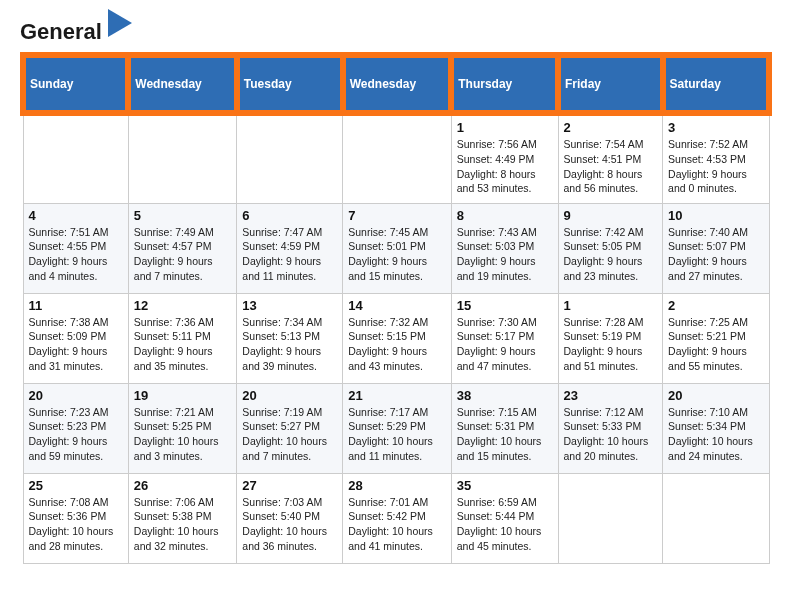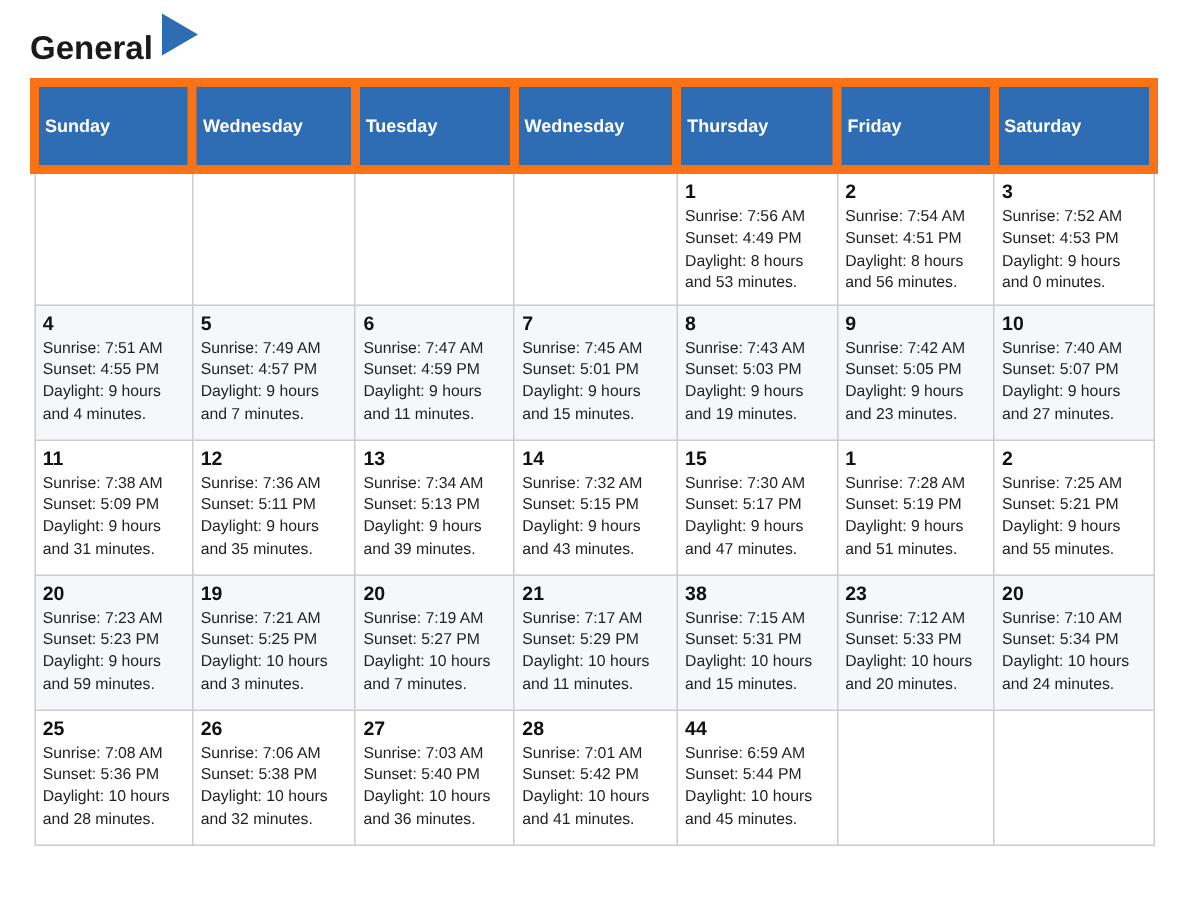--- a/index.html
+++ b/index.html
@@ -235,20 +235,20 @@
         </td>
         <td>
           <span class="day-number">27</span>
           <div class="day-info">Sunrise: 7:03 AM<br>Sunset: 5:40 PM<br>Daylight: 10 hours<br>and 36 minutes.</div>
         </td>
         <td>
           <span class="day-number">28</span>
           <div class="day-info">Sunrise: 7:01 AM<br>Sunset: 5:42 PM<br>Daylight: 10 hours<br>and 41 minutes.</div>
         </td>
         <td>
-          <span class="day-number">44</span>
+          <span class="day-number">35</span>
           <div class="day-info">Sunrise: 6:59 AM<br>Sunset: 5:44 PM<br>Daylight: 10 hours<br>and 45 minutes.</div>
         </td>
         <td class="empty-cell"></td>
         <td class="empty-cell"></td>
       </tr>
     </tbody>
 </table>
 
 </body></html>

